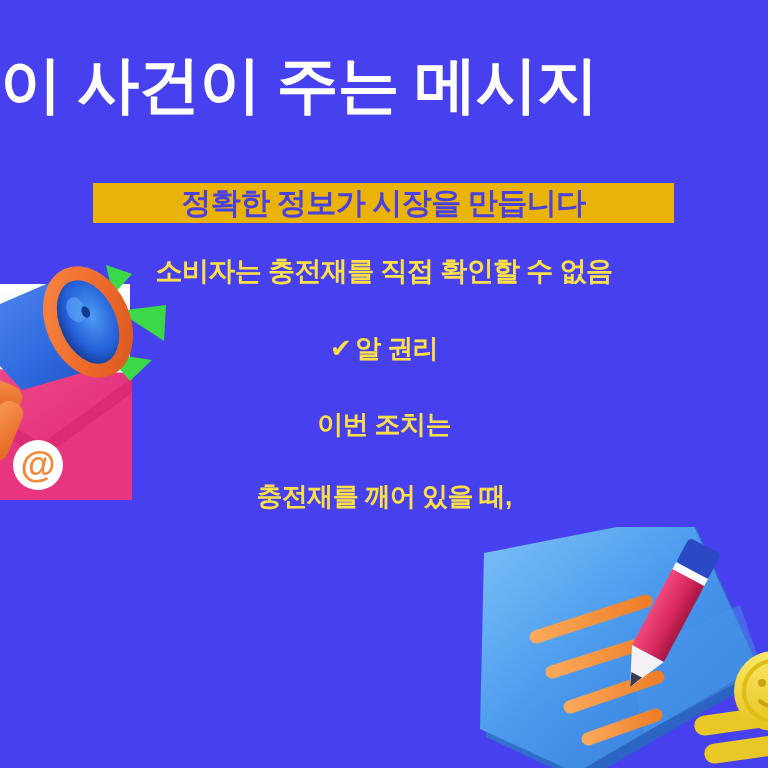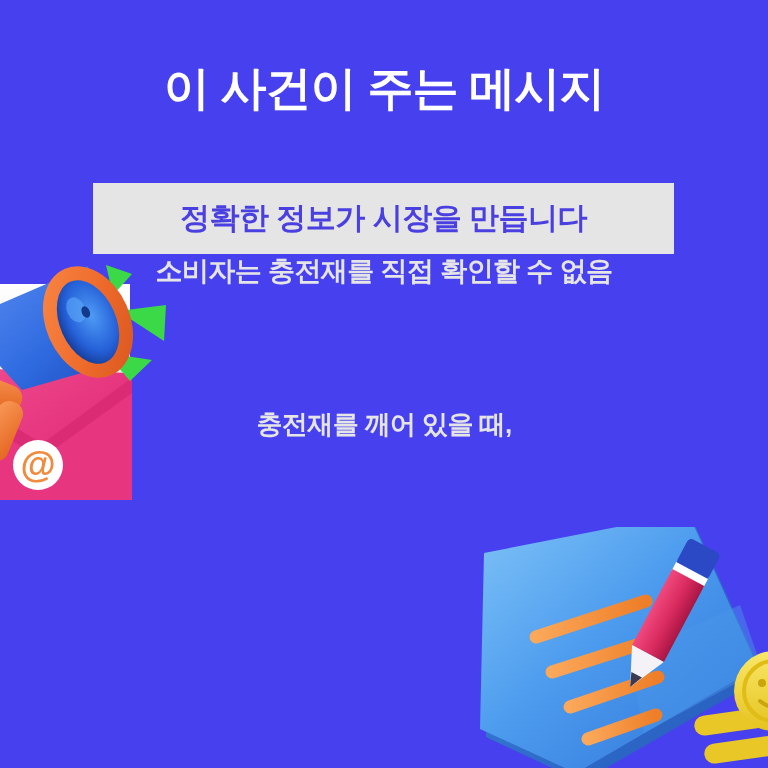--- a/index.html
+++ b/index.html
@@ -17,60 +17,60 @@
     position: relative;
     width: 768px;
     height: 768px;
     background: #4740EE;
     overflow: hidden;
   }
 
   
   #title {
     position: absolute;
-    top: 62px;
+    top: 49px;
     left: 0;
     width: 768px;
-    text-align: center;
     color: #FFFFFF;
-    font-size: 46px;
+    font-size: 62px;
     font-weight: 700;
     letter-spacing: -1px;
     line-height: 1.15;
     white-space: nowrap;
   }
 
   
   #banner {
     position: absolute;
     left: 93px;
     top: 183px;
     width: 581px;
-    height: 71px;
-    background: #e5e5e5;
+    height: 40px;
+    background: #eab308;
     display: flex;
     align-items: center;
     justify-content: center;
+    font-family: Liberation Serif, serif;
   }
   #banner-text {
     color: #4A3FE0;
     font-size: 30px;
     font-weight: 700;
     letter-spacing: -0.5px;
     white-space: nowrap;
   }
 
   
   #body-text {
     position: absolute;
     left: 0;
     top: 252px;
     width: 768px;
     text-align: center;
-    color: #e5e5e5;
+    color: #fde047;
     z-index: 5;
     pointer-events: none;
   }
   .line {
     font-size: 26px;
     font-weight: 700;
     letter-spacing: -0.6px;
     line-height: 36px;
     white-space: nowrap;
   }
@@ -240,22 +240,26 @@
   <div id="banner">
     <span id="banner-text">정확한 정보가 시장을 만듭니다</span>
   </div>
 
   <div id="body-text">
 
     <div class="line lead">소비자는 충전재를 직접 확인할 수 없음</div>
 
     <div class="gap-lg"></div>
 
+    <div class="line">
+      <span class="bullet">✔</span><span>알 권리</span>
+    </div>
 
     <div class="gap-lg"></div>
 
+    <div class="line">이번 조치는</div>
 
     <div class="gap-md"></div>
 
     <div class="line">충전재를 깨어 있을 때,</div>
 
   </div>
 </div>
 
 </body></html>

